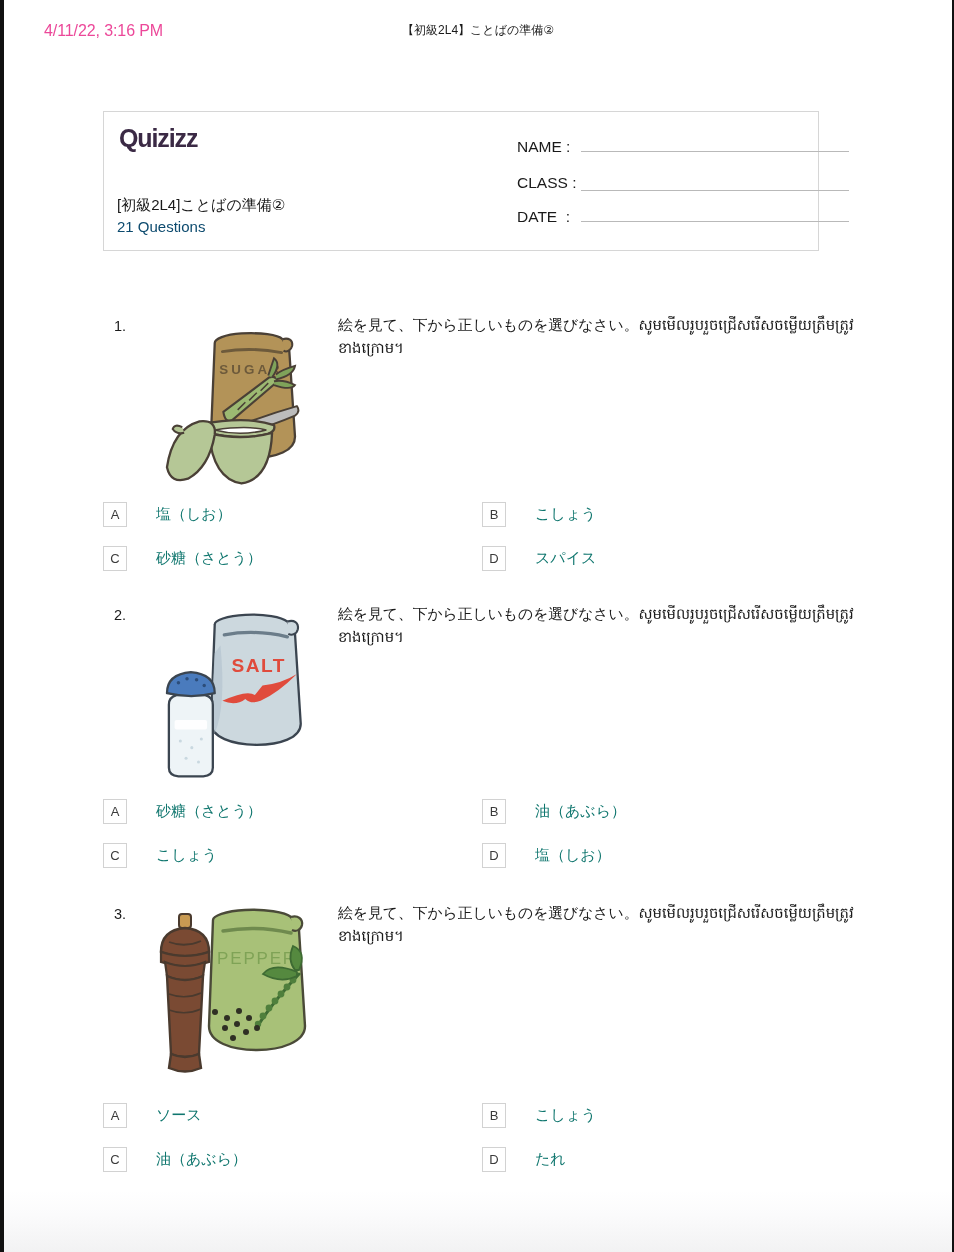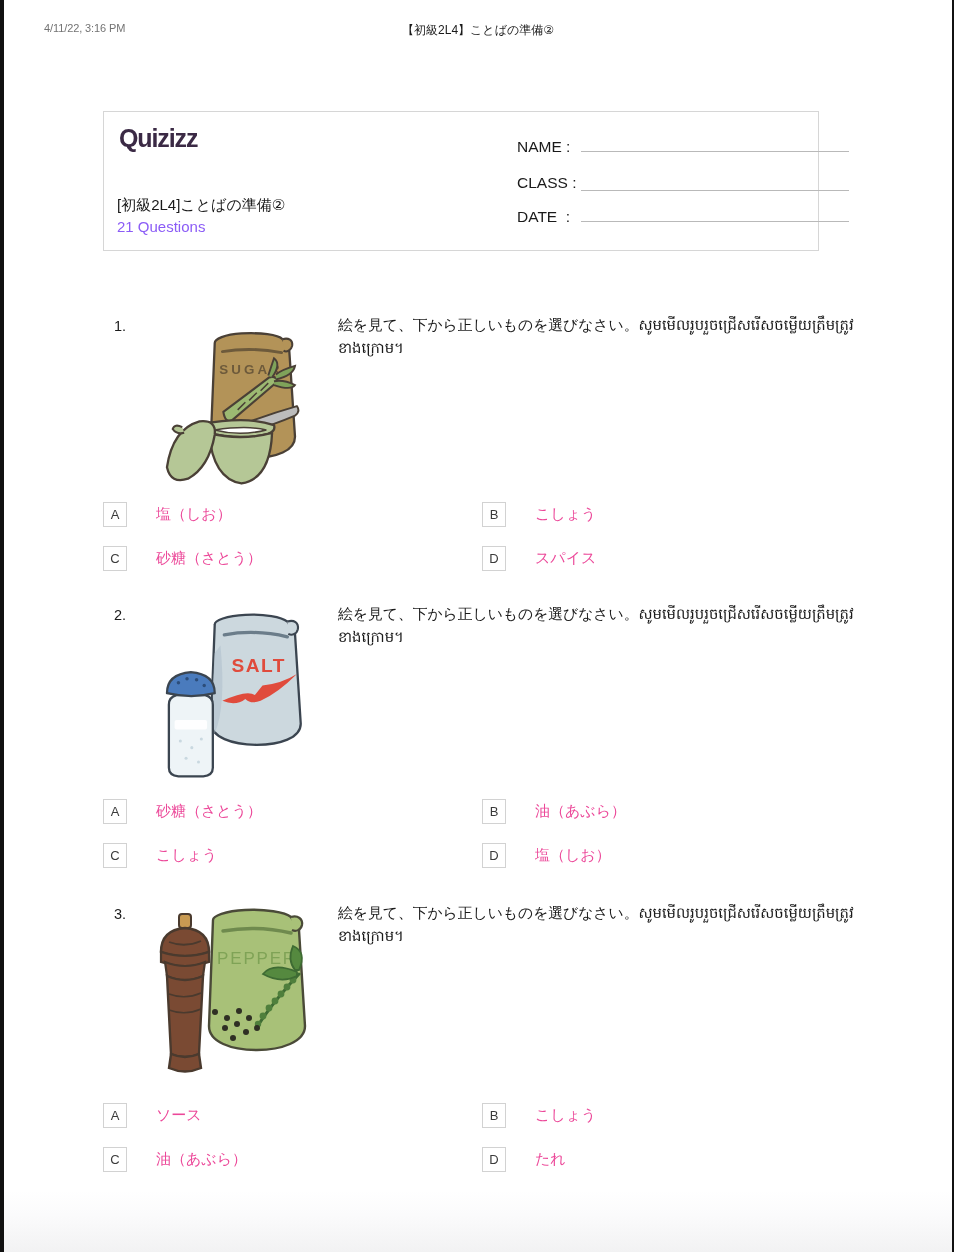--- a/index.html
+++ b/index.html
@@ -19,22 +19,22 @@
   }
   
   .print-header {
     position: absolute;
     top: 22px; left: 0; right: 0;
     height: 20px;
   }
   .print-date {
     position: absolute;
     left: 40px; top: 0;
-    font-size: 11px;
-    color: #737373;
+    font-size: 16px;
+    color: #ec4899;
     letter-spacing: -0.1px;
     white-space: nowrap;
   }
   .print-title {
     position: absolute;
     left: 0; right: 0; top: 0;
     text-align: center;
     font-size: 12px;
     color: #1a1a1a;
     white-space: nowrap;
@@ -67,21 +67,21 @@
     position: absolute;
     left: 13px; top: 84px;
     font-size: 15px;
     color: #1a1a1a;
     white-space: nowrap;
   }
   .quiz-count {
     position: absolute;
     left: 13px; top: 106px;
     font-size: 15px;
-    color: #8b5cf6;
+    color: #0c4a6e;
     white-space: nowrap;
   }
   .field-row {
     position: absolute;
     left: 413px;
     height: 22px;
     display: flex;
     align-items: baseline;
   }
   .field-row.r1 { top: 25px; justify-content: flex-end; }
@@ -142,21 +142,21 @@
     align-items: center;
     justify-content: center;
     font-size: 13px;
     color: #3b3b3b;
     background: #fff;
     flex: none;
   }
   .opt-text {
     margin-left: 29px;
     font-size: 15px;
-    color: #ec4899;
+    color: #0f766e;
     white-space: nowrap;
   }
   
   .bottom-fade {
     position: absolute;
     left: 0; right: 0; bottom: 0;
     height: 62px;
     background: linear-gradient(to bottom, #ffffff 0%, #fbfbfc 40%, #f2f2f3 100%);
     pointer-events: none;
   }

